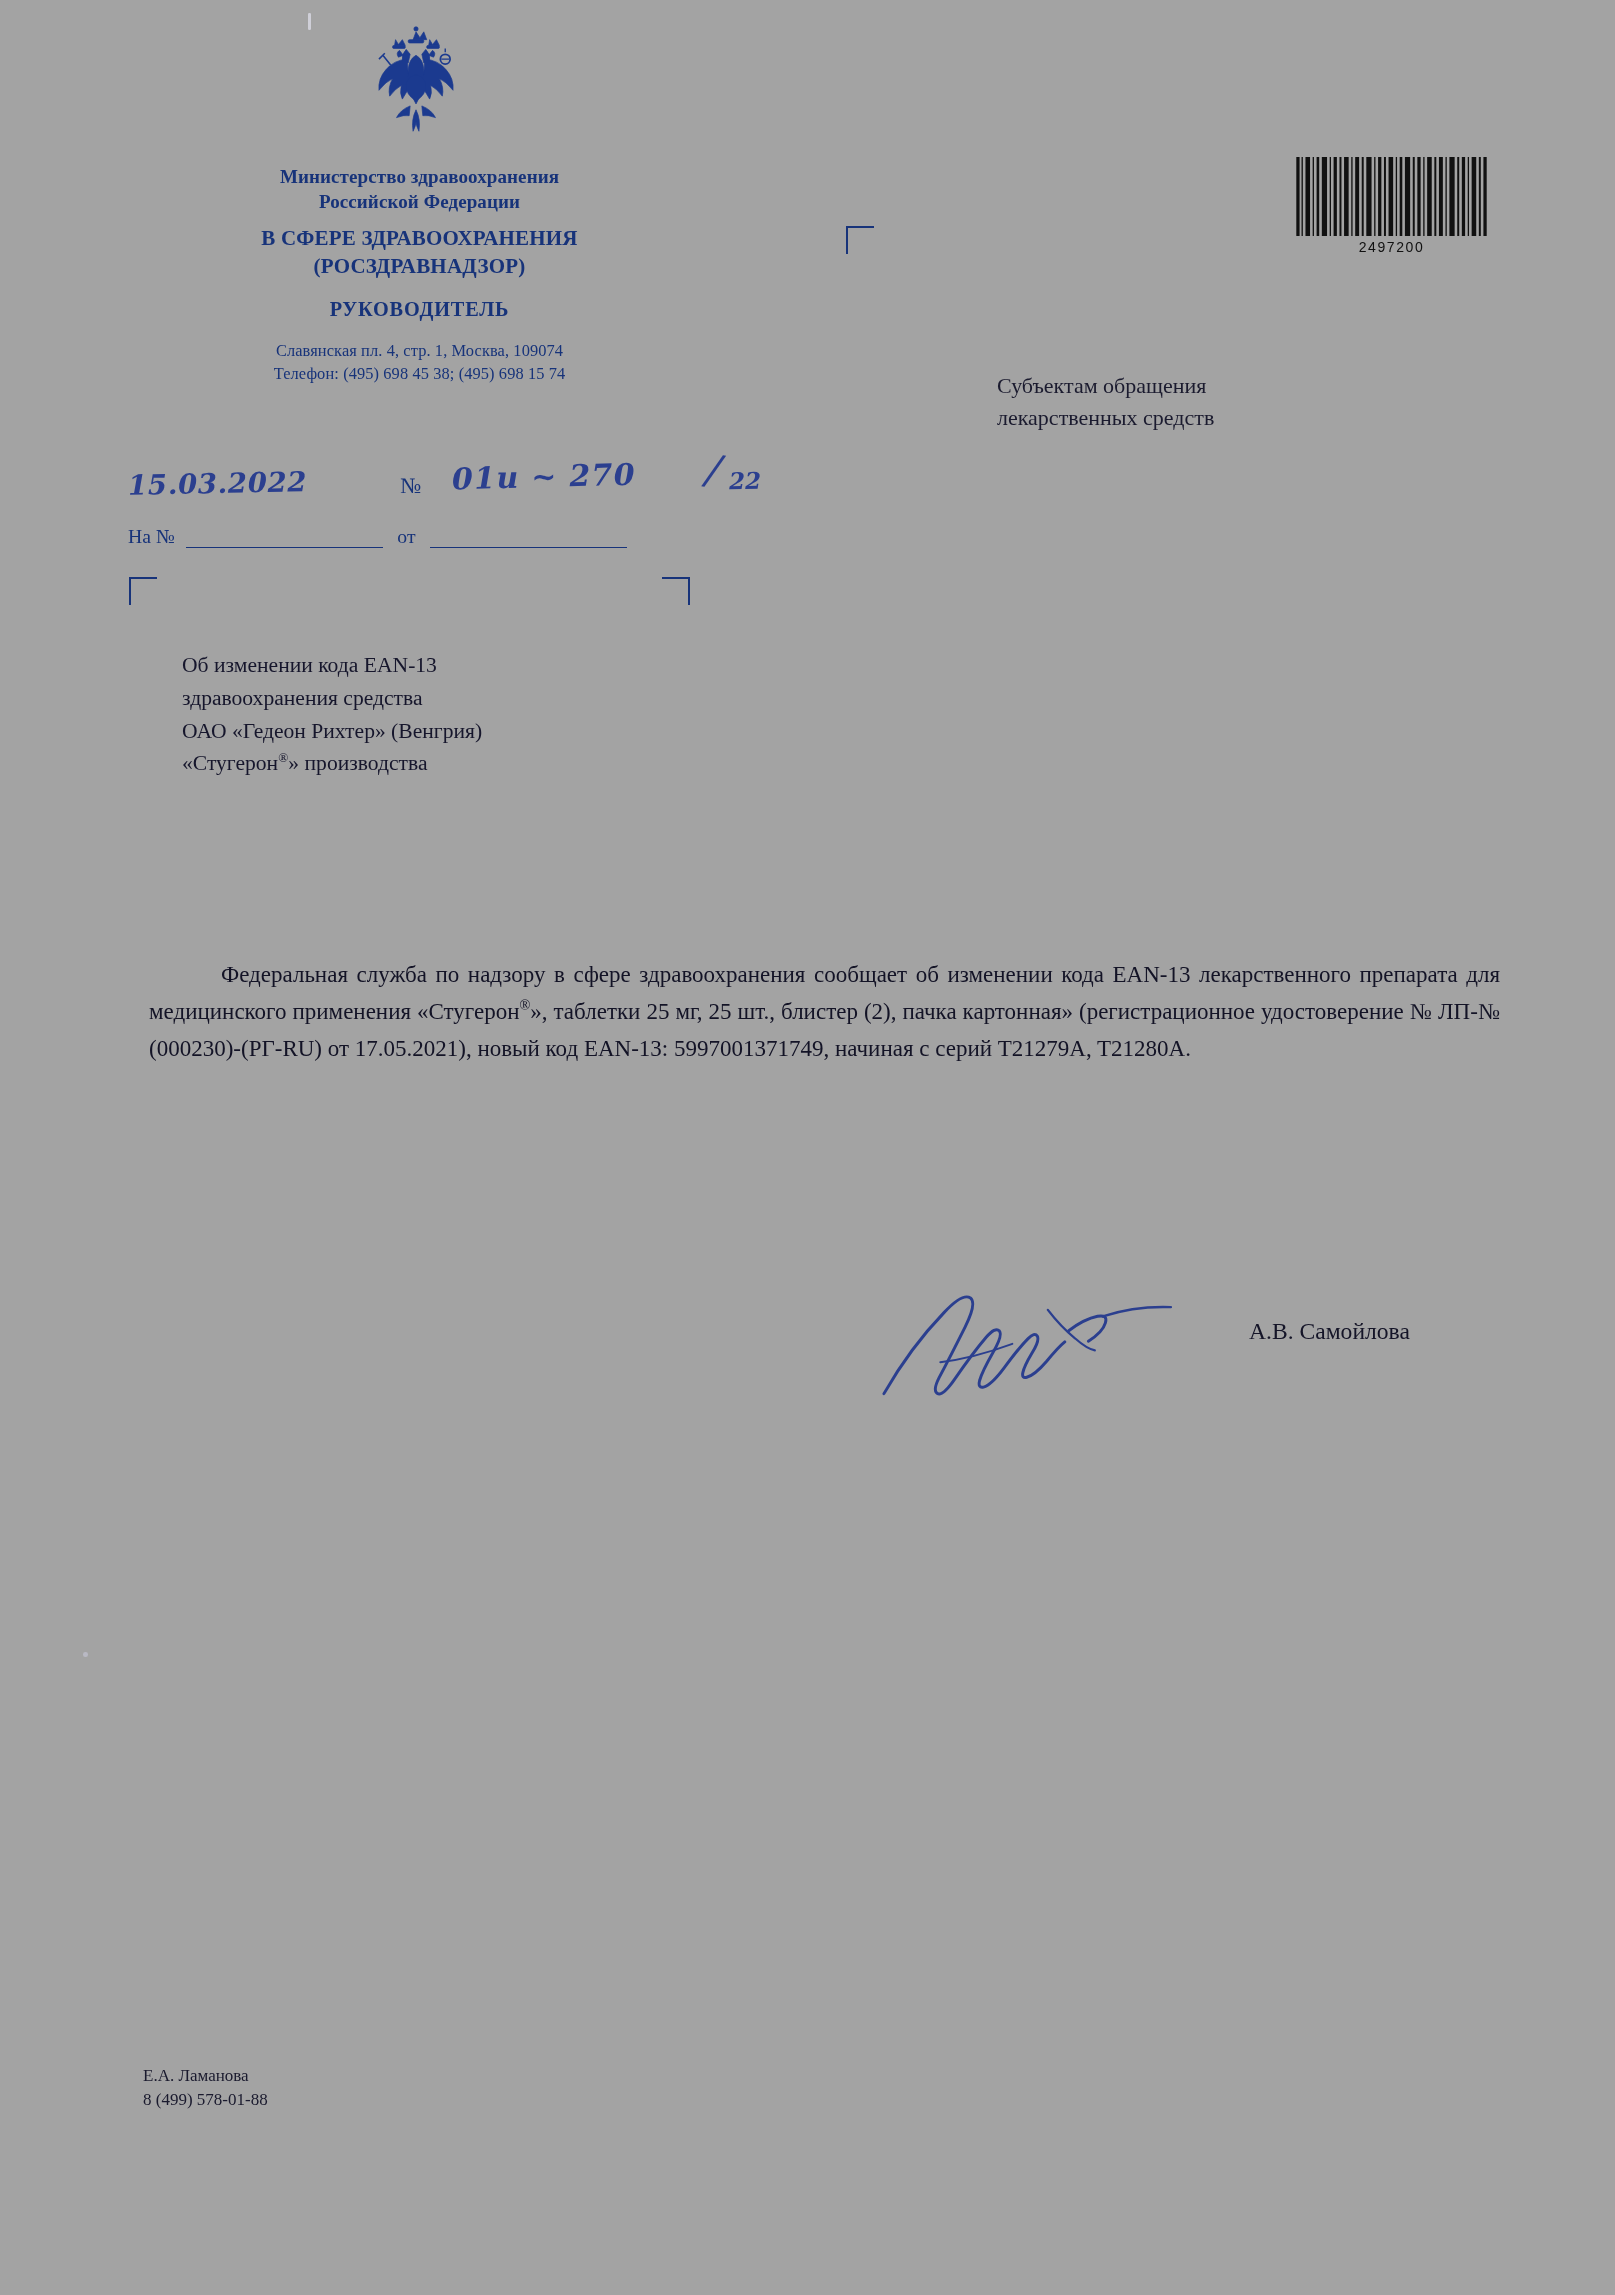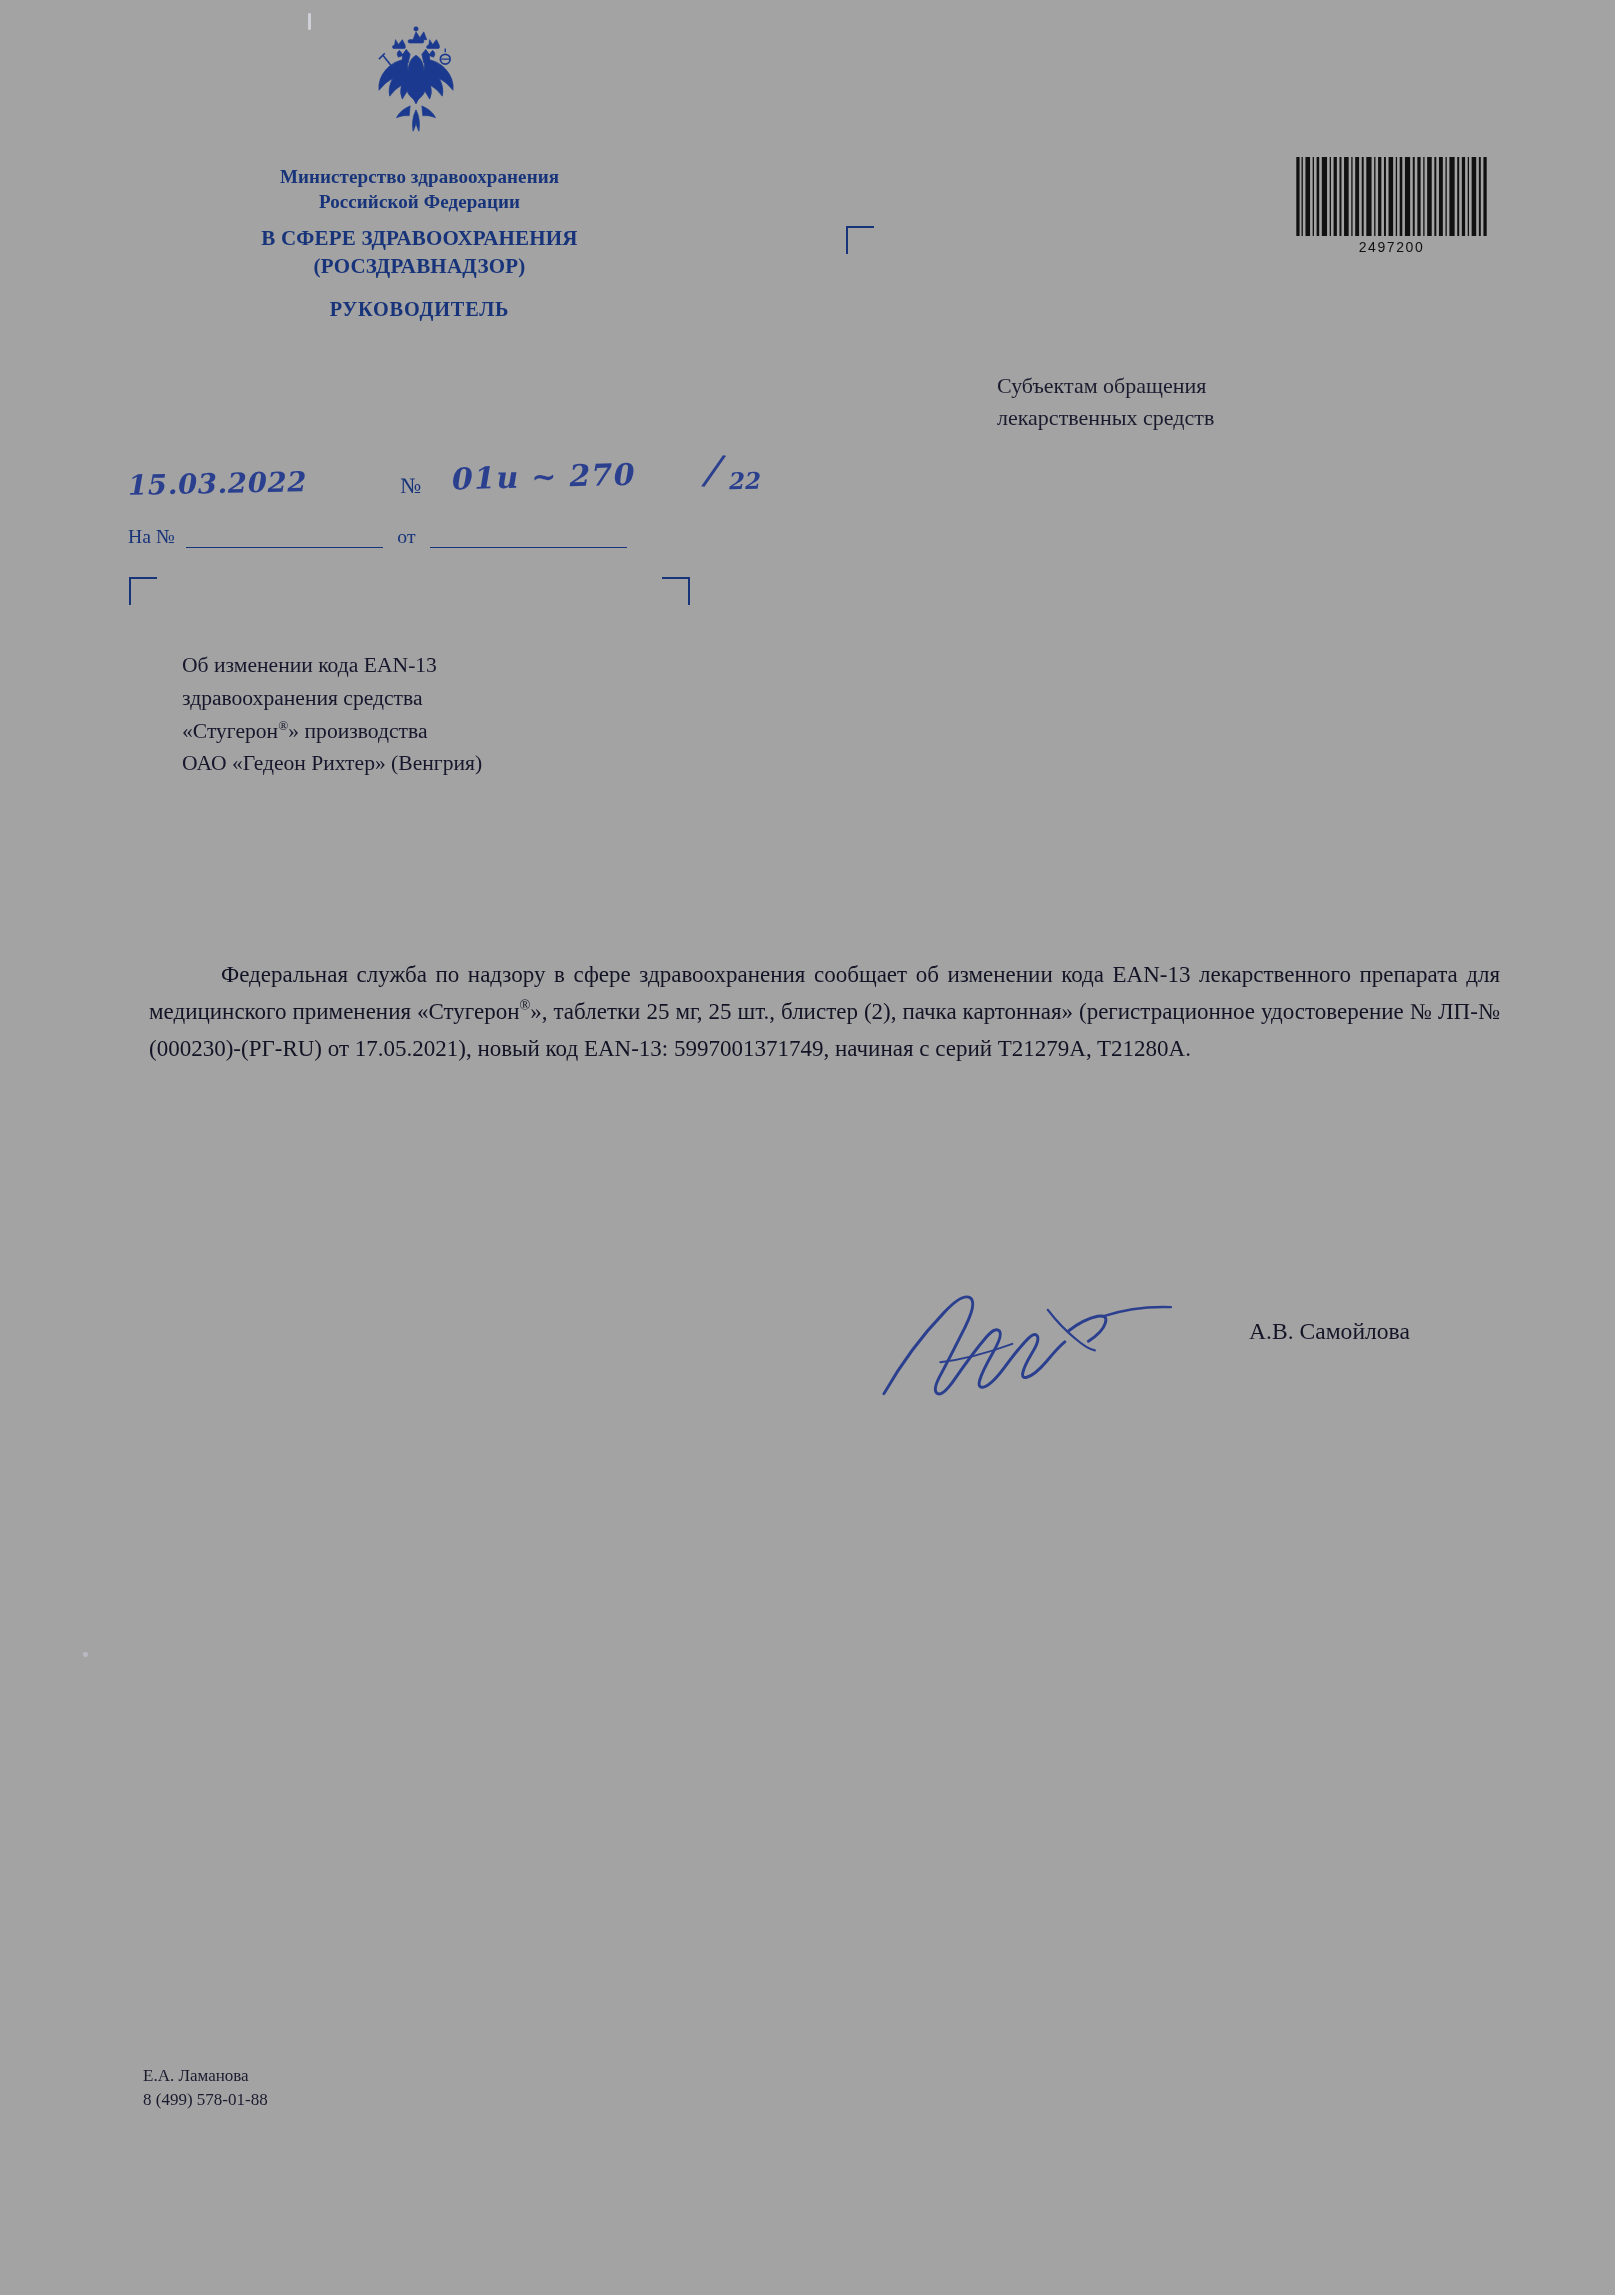--- a/index.html
+++ b/index.html
@@ -285,20 +285,24 @@
   <div class="letterhead">
     <div class="lh-ministry">
       <div>Министерство здравоохранения</div>
       <div>Российской Федерации</div>
     </div>
     <div class="lh-service">
       <div>В СФЕРЕ ЗДРАВООХРАНЕНИЯ</div>
       <div>(РОСЗДРАВНАДЗОР)</div>
     </div>
     <div class="lh-chief">РУКОВОДИТЕЛЬ</div>
+    <div class="lh-address">
+      <div>Славянская пл. 4, стр. 1, Москва, 109074</div>
+      <div>Телефон: (495) 698 45 38; (495) 698 15 74</div>
+    </div>
   </div>
 
   <div class="corner tl mark-a"></div>
   <div class="corner tl mark-b"></div>
   <div class="corner tr mark-c"></div>
 
   <div class="hand hand-date">15.03.2022</div>
   <div class="hand hand-no-sym">№</div>
   <div class="hand hand-num">01и ~ 270</div>
   <div class="hand hand-slash">/</div>
@@ -355,24 +359,24 @@
   </div>
 
   <div class="addressee">
     <div>Субъектам обращения</div>
     <div>лекарственных средств</div>
   </div>
 
   <div class="subject">
     <div>Об изменении кода EAN-13</div>
     <div>здравоохранения средства</div>
+    <div>ОАО «Гедеон Рихтер» (Венгрия)</div>
     <div>
       <span>«Стугерон</span><sup>®</sup><span>» производства</span>
     </div>
-    <div>ОАО «Гедеон Рихтер» (Венгрия)</div>
   </div>
 
   <div class="body-text">
     <p>
       <span>Федеральная служба по надзору в сфере здравоохранения сообщает об изменении кода EAN-13 лекарственного препарата для медицинского применения «Стугерон</span><sup>®</sup><span>», таблетки 25 мг, 25 шт., блистер (2), пачка картонная» (регистрационное удостоверение № ЛП-№ (000230)-(РГ-RU) от 17.05.2021), новый код EAN-13: 5997001371749, начиная с серий T21279A, T21280A.</span>
     </p>
   </div>
 
   <div class="signature-scribble">
     <svg viewBox="0 0 520 290" xmlns="http://www.w3.org/2000/svg">

